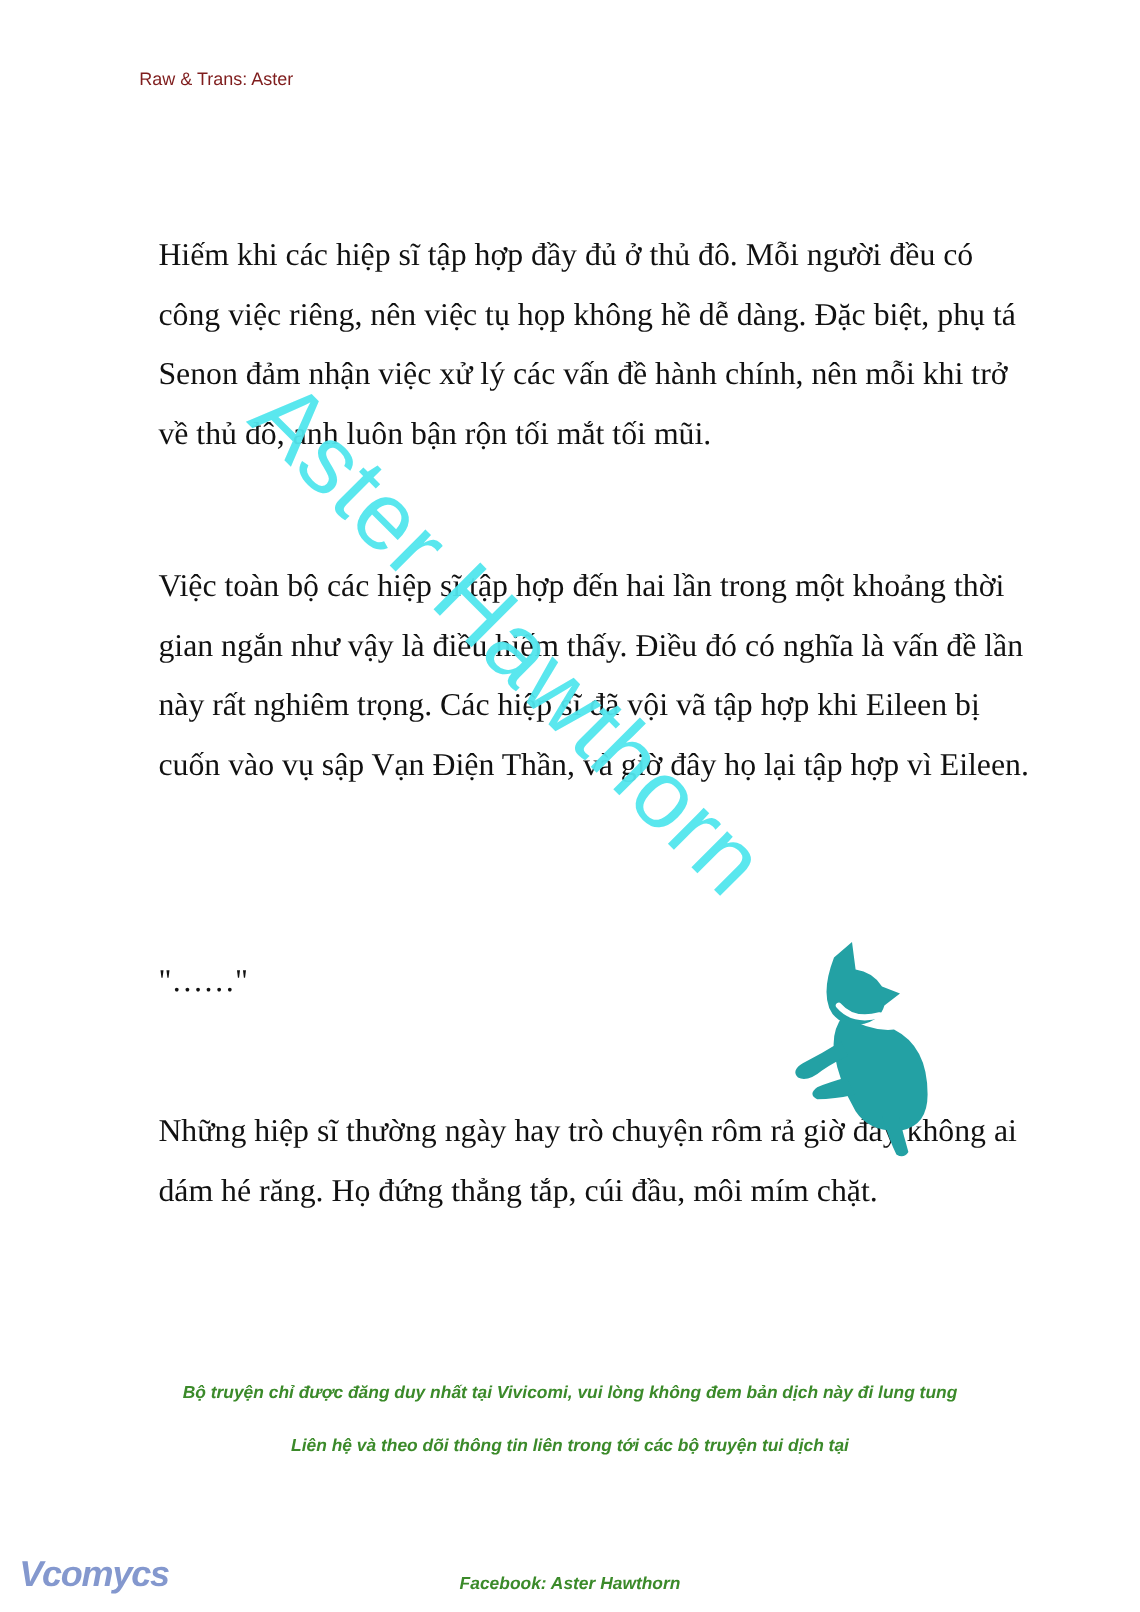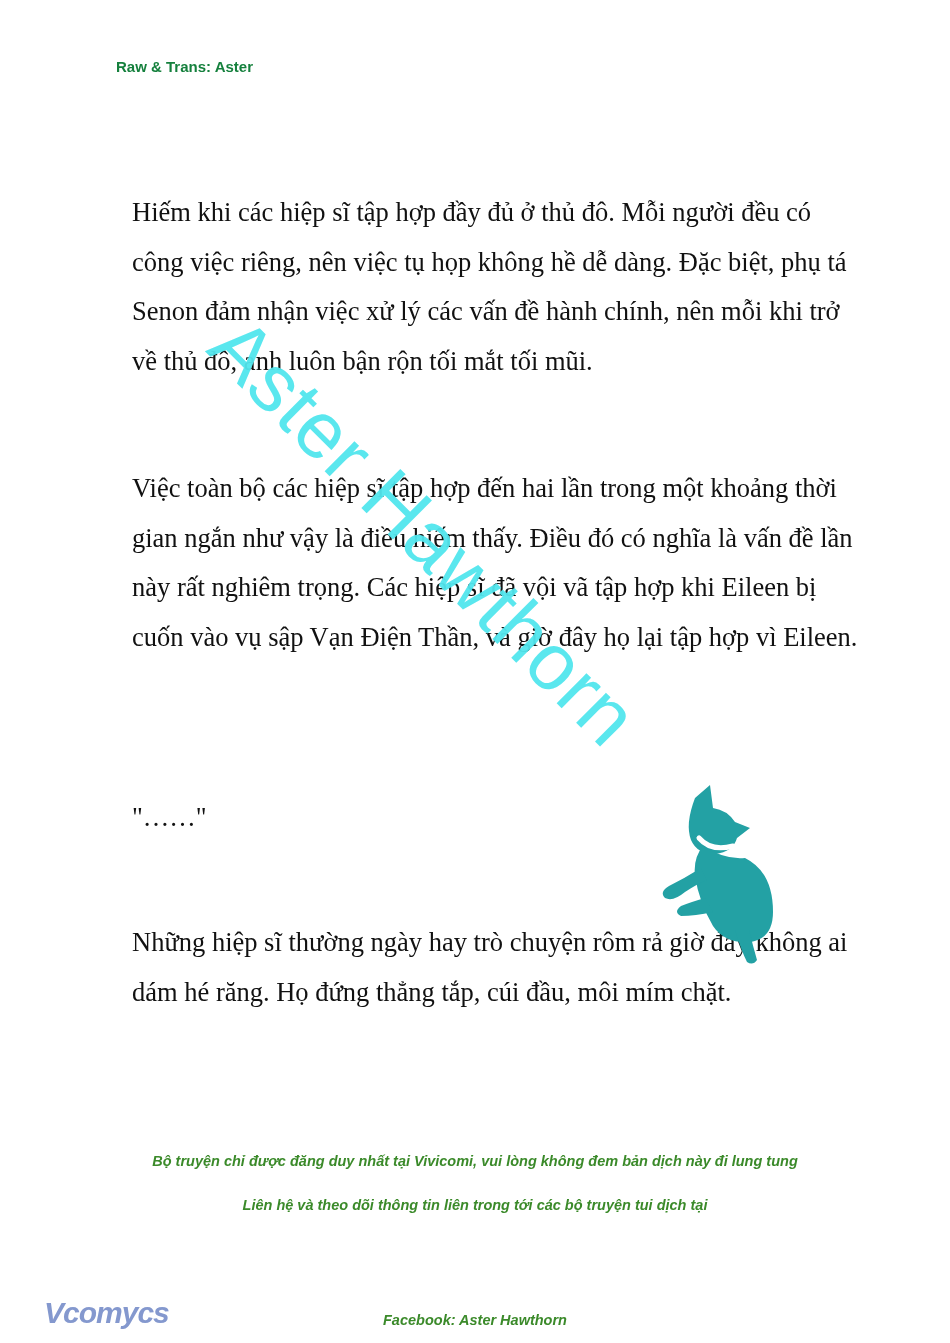--- a/index.html
+++ b/index.html
@@ -8,22 +8,21 @@
       background: #ffffff;
       position: relative;
       overflow: hidden;
       font-family: "Liberation Serif", serif;
     }
     .header-credit {
       position: absolute;
       left: 116px; top: 58px;
       font-family: "Liberation Sans", sans-serif;
       font-size: 15px;
-      color: #15803d;
-      font-weight: bold;
+      color: #7f1d1d;
     }
     .body-text {
       position: absolute;
       left: 116px;
       width: 730px;
       font-size: 26.5px;
       line-height: 49.5px;
       color: #111;
       margin: 16px;
     }
@@ -66,21 +65,20 @@
     .logo {
       position: absolute;
       left: 16px; top: 1296px;
       font-family: "Liberation Sans", sans-serif;
       font-style: italic;
       font-weight: bold;
       font-size: 30px;
       color: #6f87c6;
       letter-spacing: -1px;
       opacity: 0.85;
-      margin-left: 28px;
     }
   </style>
 </head>
 <body>
 
 <div class="header-credit">Raw &amp; Trans: Aster</div>
 
 <p class="body-text p1">Hiếm khi các hiệp sĩ tập hợp đầy đủ ở thủ đô. Mỗi người đều có công việc riêng, nên việc tụ họp không hề dễ dàng. Đặc biệt, phụ tá Senon đảm nhận việc xử lý các vấn đề hành chính, nên mỗi khi trở về thủ đô, anh luôn bận rộn tối mắt tối mũi.</p>
 <p class="body-text p2">Việc toàn bộ các hiệp sĩ tập hợp đến hai lần trong một khoảng thời gian ngắn như vậy là điều hiếm thấy. Điều đó có nghĩa là vấn đề lần này rất nghiêm trọng. Các hiệp sĩ đã vội vã tập hợp khi Eileen bị cuốn vào vụ sập Vạn Điện Thần, và giờ đây họ lại tập hợp vì Eileen.</p>
 <p class="body-text p3">"……"</p>

